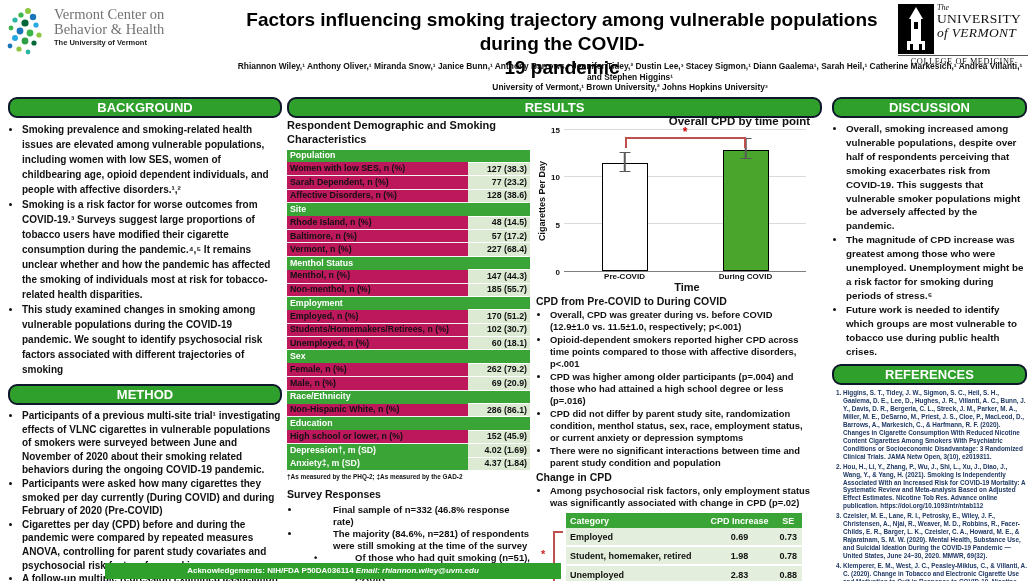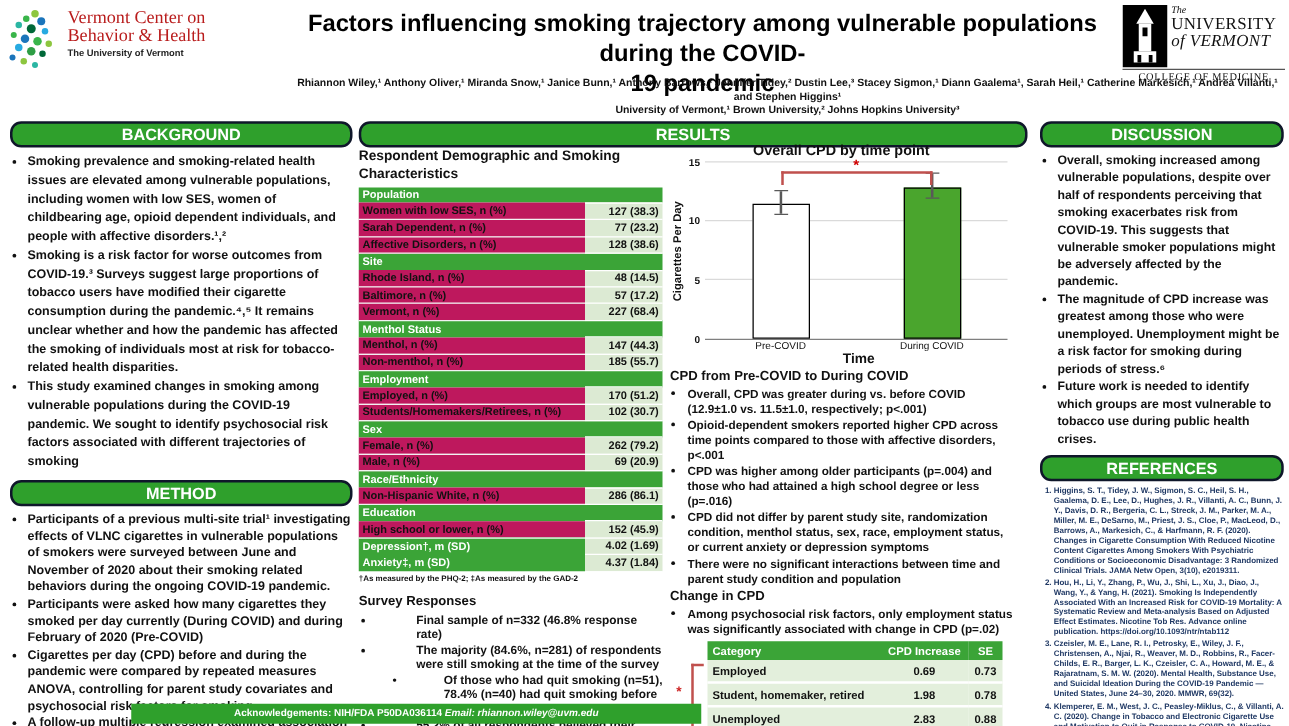--- a/index.html
+++ b/index.html
@@ -1,20 +1,20 @@
 <!DOCTYPE html>
 <html><head>
 <meta charset="utf-8">
 <style>
   html,body{margin:0;padding:0;background:#fff;}
   .poster{position:relative;width:1031px;height:581px;background:#fff;overflow:hidden;
           font-family:"Liberation Sans",sans-serif;color:#111;}
   
   .logo-left{position:absolute;left:6px;top:7px;display:flex;gap:4px;align-items:flex-start;}
-  .vcbh-name{font-family:"Liberation Serif",serif;color:#b91c1c;font-size:14.5px;line-height:1.02;}
+  .vcbh-name{font-family:"Liberation Serif",serif;color:#737373;font-size:14.5px;line-height:1.02;}
   .vcbh-sub{font-size:7.5px;font-weight:bold;color:#222;margin-top:2px;}
   .title{position:absolute;left:228px;top:8px;width:668px;text-align:center;
          font-size:19px;font-weight:bold;line-height:1.25;color:#000;}
   .authors{position:absolute;left:233px;top:61px;right:4px;text-align:center;
            font-size:8.4px;font-weight:bold;line-height:1.3;}
   .affil{position:absolute;left:233px;top:82px;right:4px;text-align:center;
          font-size:8.4px;font-weight:bold;}
   .logo-right{position:absolute;right:3px;top:4px;width:130px;font-family:"Liberation Serif",serif;}
   .lr-top{display:flex;gap:3px;align-items:flex-start;}
   .lr-text{line-height:1;}
@@ -47,40 +47,40 @@
   table.demo tr.data td.lbl{background:#be185d;border-bottom:1px solid #f2f2f2;}
   table.demo tr.summary td.lbl{background:#3ba437;color:#fff;}
   table.demo tr.summary td.val{background:#dcead3;}
   .footnote{font-size:6.4px;font-weight:bold;margin:2px 0 8px 0;}
   .mini-hdr{font-size:10.5px;font-weight:bold;margin:2px 0 1px 0;}
   .survey ul.blist{font-size:9.5px;line-height:1.22;}
   .survey li{margin-bottom:1px;padding-left:32px;}
   li.sub{list-style:none;margin-left:22px;position:relative;}
   li.sub::before{content:"•";position:absolute;left:-9px;}
   
-  .c-title{text-align:center;font-size:11.5px;font-weight:bold;margin-bottom:3px;}
+  .c-title{text-align:right;font-size:11.5px;font-weight:bold;margin-bottom:3px;}
   .c-body{display:flex;height:142px;}
   .ylab{width:12px;display:flex;align-items:center;justify-content:center;font-size:9px;
         font-weight:bold;writing-mode:vertical-rl;transform:rotate(180deg);}
   #y-ticks{position:relative;width:16px;}
   .ytick{position:absolute;right:4px;transform:translateY(50%);font-size:8px;font-weight:bold;}
   #plot{position:relative;flex:1;border-bottom:1.5px solid #7f7f7f;margin-right:4px;}
   .gridline{position:absolute;left:0;right:0;height:1px;background:#dadada;}
   .slot{position:absolute;top:0;bottom:0;}
   .bar{position:absolute;bottom:0;left:50%;transform:translateX(-50%);width:46px;
        border:1.5px solid #000;box-sizing:border-box;z-index:1;}
   .err{position:absolute;left:50%;transform:translateX(-50%);width:11px;z-index:2;
        border-top:1.5px solid #595959;border-bottom:1.5px solid #595959;}
   .err::before{content:"";position:absolute;left:50%;top:0;bottom:0;width:1.5px;background:#595959;
        transform:translateX(-50%);}
   .sig{position:absolute;left:25%;right:25%;top:5%;height:9px;border:2px solid #c0504d;border-bottom:none;z-index:3;}
   .sig-star{position:absolute;top:-14px;left:50%;transform:translateX(-50%);color:#d00000;
        font-size:12px;font-weight:bold;}
   .x-ticks{display:flex;margin-left:28px;margin-right:4px;}
-  .x-ticks span{flex:1;text-align:center;font-size:8px;font-weight:normal;}
+  .x-ticks span{flex:1;text-align:center;font-size:8px;font-weight:bold;}
   .x-lab{text-align:center;font-size:11px;font-weight:bold;margin-left:28px;}
   .cpd ul.blist{font-size:9.4px;line-height:1.28;margin-top:2px;}
   .cpd li{margin-bottom:1px;}
   
   .change-wrap{position:relative;margin:4px 0 0 30px;width:236px;}
   table.change{width:100%;border-collapse:collapse;}
   table.change th{background:#3ba437;color:#fff;font-size:9px;height:15px;padding:0 4px;}
   table.change th.l{text-align:left;}
   table.change td{background:#e3efdc;font-size:9px;font-weight:bold;height:17px;padding:0 4px;
        border-bottom:2px solid #fff;}
@@ -245,20 +245,24 @@
             <tr class="data">
               <td class="lbl">Employed, n (%)</td>
               <td class="val">170 (51.2)</td>
             </tr>
 
             <tr class="data">
               <td class="lbl">Students/Homemakers/Retirees, n (%)</td>
               <td class="val">102 (30.7)</td>
             </tr>
 
+            <tr class="data">
+              <td class="lbl">Unemployed, n (%)</td>
+              <td class="val">60 (18.1)</td>
+            </tr>
 
             <tr class="group">
               <td class="lbl">Sex</td>
               <td class="val"></td>
             </tr>
 
             <tr class="data">
               <td class="lbl">Female, n (%)</td>
               <td class="val">262 (79.2)</td>
             </tr>

